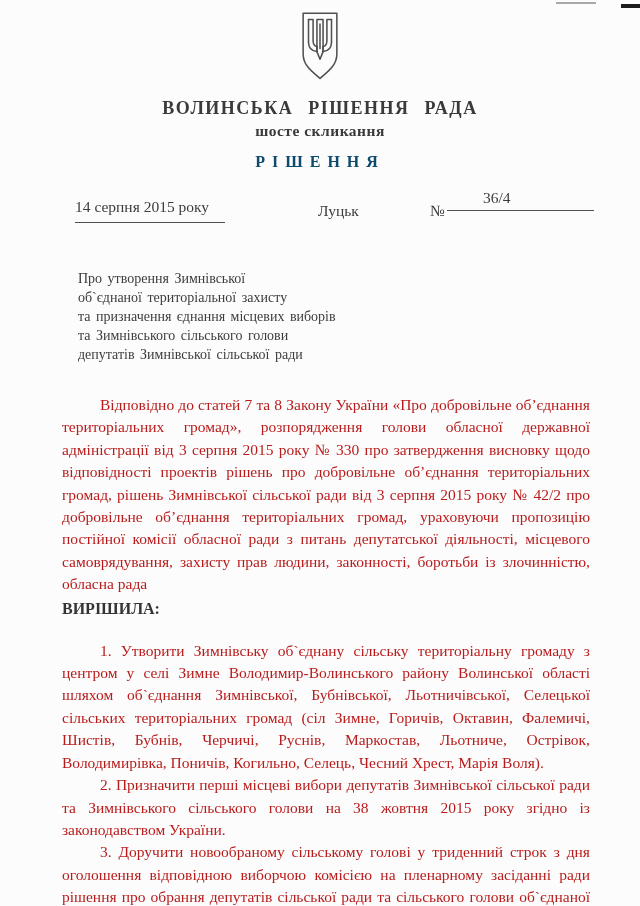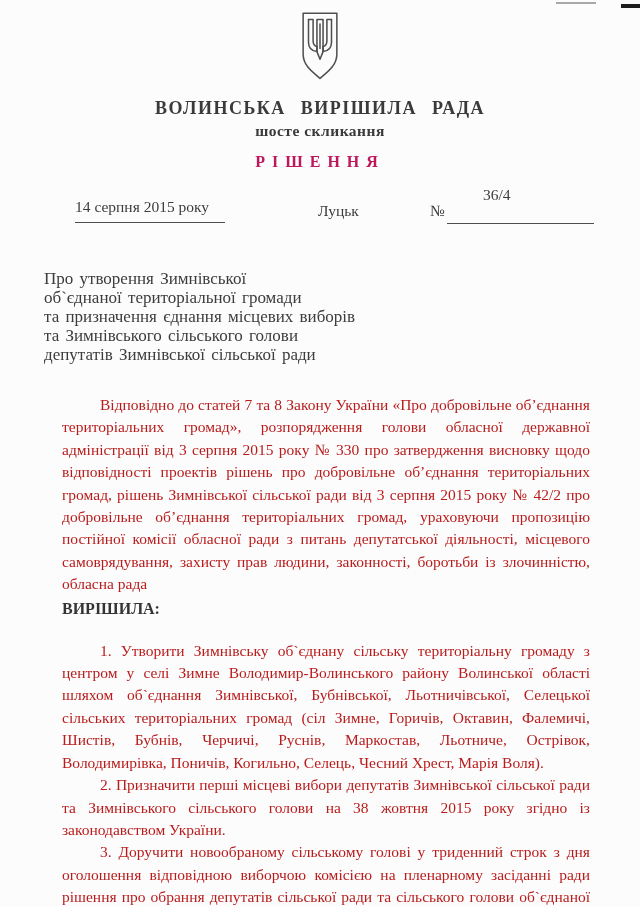--- a/index.html
+++ b/index.html
@@ -30,44 +30,44 @@
     text-align:center;
     font-size:15.5px; font-weight:bold;
     letter-spacing:0.5px;
     color:#3a3a3a;
   }
   .doc-type {
     margin:13px 0 0 0;
     text-align:center;
     font-size:16px; font-weight:bold;
     letter-spacing:7px;
-    color:#be185d;
+    color:#0c4a6e;
   }
 
   .date-row { position:relative; height:34px; margin-top:22px; font-size:15.5px; }
   .date-value {
     position:absolute; left:75px; bottom:4px;
     width:150px;
     border-bottom:1.5px solid #4e4e4e;
     padding-bottom:6px;
   }
   .city-value { position:absolute; left:318px; bottom:7px; }
   .num-sign  { position:absolute; left:430px; bottom:7px; }
   .num-value {
-    position:absolute; left:447px; bottom:3px;
+    position:absolute; left:447px; bottom:16px;
     width:147px;
     border-bottom:1.5px solid #4e4e4e;
-    padding-left:36px; padding-bottom:19px;
+    padding-left:36px; padding-bottom:3px;
     box-sizing:border-box;
   }
 
   .subject {
-    margin:42px 0 0 44px;
+    margin:42px 0 0 78px;
     width:350px;
-    font-size:17px;
+    font-size:14px;
     line-height:19px;
     word-spacing:2px;
     color:#3c3c3c;
   }
 
   .body-block { margin:30px 50px 0 62px; }
   .body-block p {
     margin:0;
     font-size:15.5px;
     line-height:22.4px;
@@ -104,34 +104,34 @@
       <path d="M45 12 H39 V40 C39 45 37 47 34 47.5"></path>
       <path d="M45 12 V42 C45 50 40 53 34 54"></path>
 
       <path d="M26 12 H34 V54 L30 64 L26 54 Z"></path>
       <path d="M30 18 V50"></path>
 
       <path d="M26 54 V47.5 M34 54 V47.5"></path>
     </g>
   </svg>
 
-  <h1 class="org-name">ВОЛИНСЬКА ВИРІШИЛА РАДА</h1>
+  <h1 class="org-name">ВОЛИНСЬКА РІШЕННЯ РАДА</h1>
   <div class="convocation">шосте скликання</div>
   <div class="doc-type">РІШЕННЯ</div>
 
   <div class="date-row">
     <span class="date-value">14 серпня 2015 року</span>
     <span class="city-value">Луцьк</span>
     <span class="num-sign">№</span>
     <span class="num-value">36/4</span>
   </div>
 
   <div class="subject">
     <div>Про утворення Зимнівської</div>
-    <div>об`єднаної територіальної громади</div>
+    <div>об`єднаної територіальної захисту</div>
     <div>та призначення єднання місцевих виборів</div>
     <div>та Зимнівського сільського голови</div>
     <div>депутатів Зимнівської сільської ради</div>
   </div>
 
   <div class="body-block">
     <p>Відповідно до статей 7 та 8 Закону України «Про добровільне об’єднання територіальних громад», розпорядження голови обласної державної адміністрації від 3 серпня 2015 року № 330 про затвердження висновку щодо відповідності проектів рішень про добровільне об’єднання територіальних громад, рішень Зимнівської сільської ради від 3 серпня 2015 року № 42/2 про добровільне об’єднання територіальних громад, ураховуючи пропозицію постійної комісії обласної ради з питань депутатської діяльності, місцевого самоврядування, захисту прав людини, законності, боротьби із злочинністю, обласна рада</p>
     <p class="resolved">ВИРІШИЛА:</p>
     <p>1. Утворити Зимнівську об`єднану сільську територіальну громаду з центром у селі Зимне Володимир-Волинського району Волинської області шляхом об`єднання Зимнівської, Бубнівської, Льотничівської, Селецької сільських територіальних громад (сіл Зимне, Горичів, Октавин, Фалемичі, Шистів, Бубнів, Черчичі, Руснів, Маркостав, Льотниче, Острівок, Володимирівка, Поничів, Когильно, Селець, Чесний Хрест, Марія Воля).</p>
     <p>2. Призначити перші місцеві вибори депутатів Зимнівської сільської ради та Зимнівського сільського голови на 38 жовтня 2015 року згідно із законодавством України.</p>

